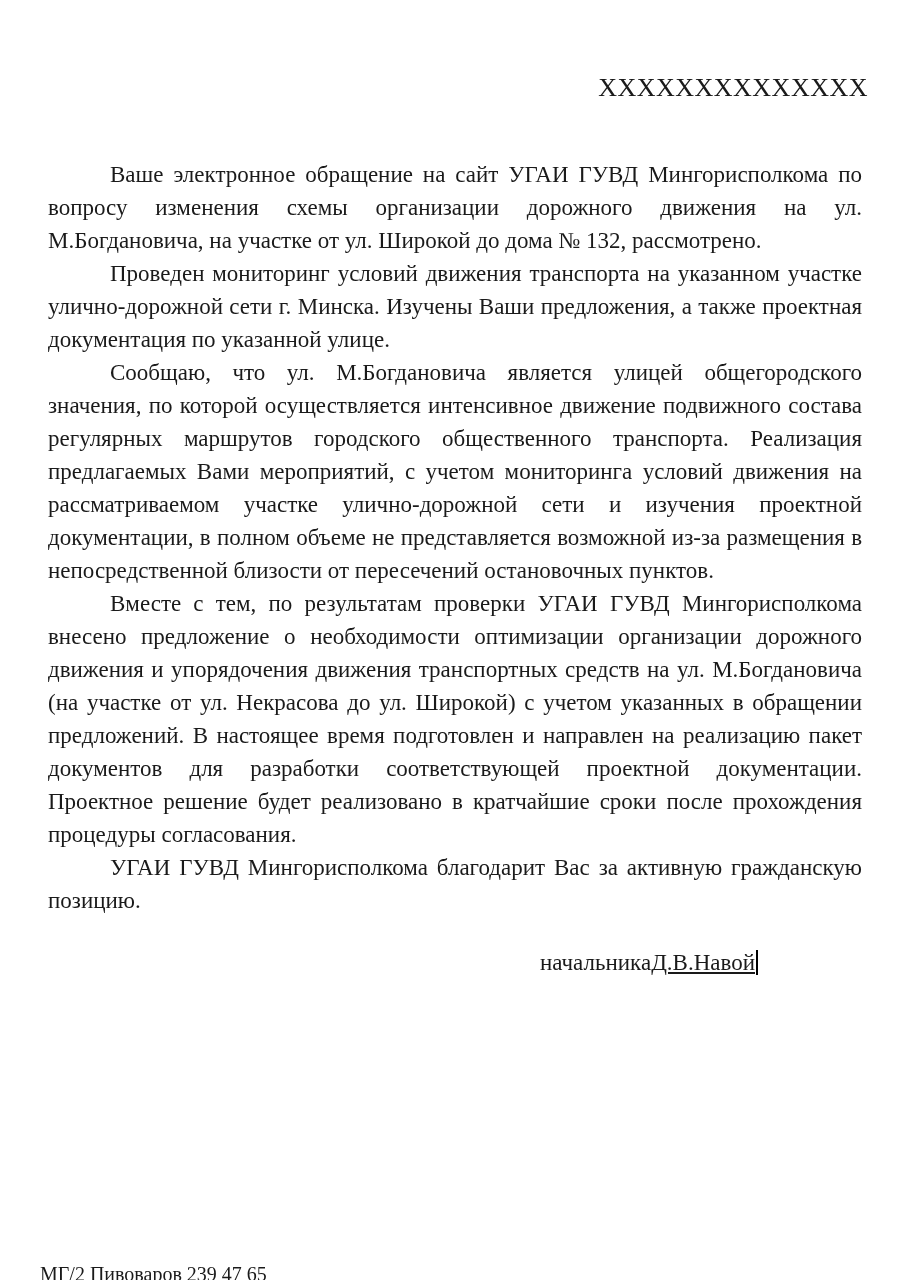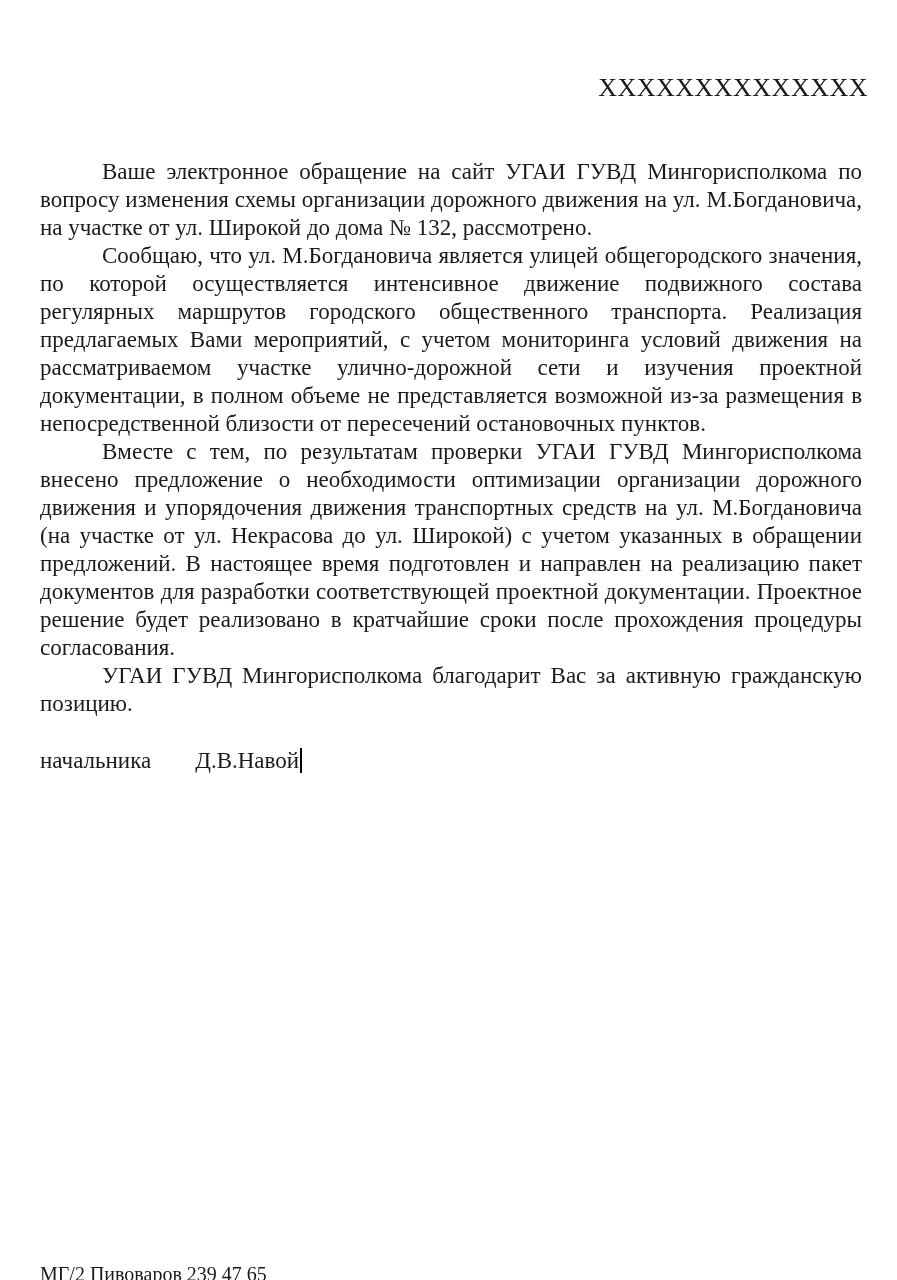--- a/index.html
+++ b/index.html
@@ -21,48 +21,48 @@
     position: absolute;
     top: 42px;
     right: 29px;
     font-size: 26px;
     line-height: 30px;
     letter-spacing: 0.5px;
     white-space: nowrap;
   }
   .body-text {
     position: absolute;
-    left: 40px;
+    left: 48px;
     right: 35px;
     top: 127px;
     font-size: 23px;
-    line-height: 28px;
+    line-height: 33px;
     text-align: justify;
   }
   .body-text p {
     margin: 0;
     padding: 0;
     text-indent: 62px;
   }
   .signature {
     margin-top: 29px;
     text-align: left;
   }
   .sig-row1 {
     white-space: nowrap;
   }
   .sig-row2 {
     display: flex;
-    justify-content: flex-start;
+    justify-content: flex-end;
     align-items: baseline;
-    gap: 44px;
   }
   .sig-name-wrap {
     padding-right: 104px;
     white-space: nowrap;
+    text-decoration: underline;
   }
   .caret {
     display: inline-block;
     width: 2px;
     height: 25px;
     background: #000000;
     vertical-align: -5px;
     margin-left: 1px;
     animation: blink 1.06s steps(1) infinite;
   }
@@ -80,20 +80,21 @@
 </style>
 </head>
 <body>
 
 <div class="page">
 
   <div class="xline">XXXXXXXXXXXXXX</div>
 
   <div class="body-text">
     <p>Ваше электронное обращение на сайт УГАИ ГУВД Мингорисполкома по вопросу изменения схемы организации дорожного движения на ул. М.Богдановича, на участке от ул. Широкой до дома № 132, рассмотрено.</p>
+    <p>Проведен мониторинг условий движения транспорта на указанном участке улично-дорожной сети г. Минска. Изучены Ваши предложения, а также проектная документация по указанной улице.</p>
     <p>Сообщаю, что ул. М.Богдановича является улицей общегородского значения, по которой осуществляется интенсивное движение подвижного состава регулярных маршрутов городского общественного транспорта. Реализация предлагаемых Вами мероприятий, с учетом мониторинга условий движения на рассматриваемом участке улично-дорожной сети и изучения проектной документации, в полном объеме не представляется возможной из-за размещения в непосредственной близости от пересечений остановочных пунктов.</p>
     <p>Вместе с тем, по результатам проверки УГАИ ГУВД Мингорисполкома внесено предложение о необходимости оптимизации организации дорожного движения и упорядочения движения транспортных средств на ул. М.Богдановича (на участке от ул. Некрасова до ул. Широкой) с учетом указанных в обращении предложений. В настоящее время подготовлен и направлен на реализацию пакет документов для разработки соответствующей проектной документации. Проектное решение будет реализовано в кратчайшие сроки после прохождения процедуры согласования.</p>
     <p>УГАИ ГУВД Мингорисполкома благодарит Вас за активную гражданскую позицию.</p>
 
     <div class="signature">
       <div class="sig-row2">
         <span>начальника</span>
         <span class="sig-name-wrap"><span>Д.В.Навой</span><span class="caret"></span></span>
       </div>
     </div>

